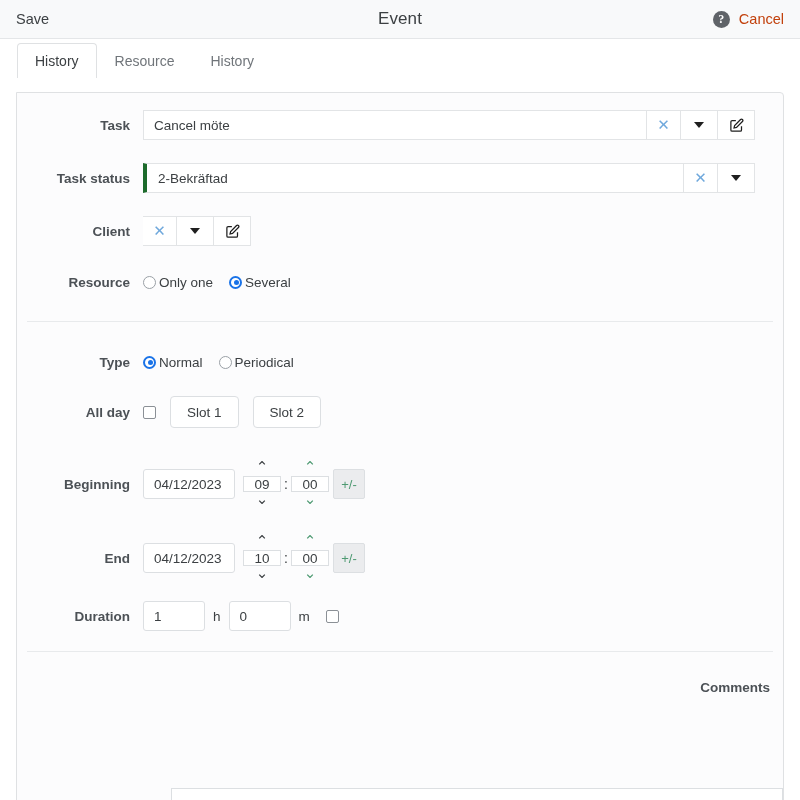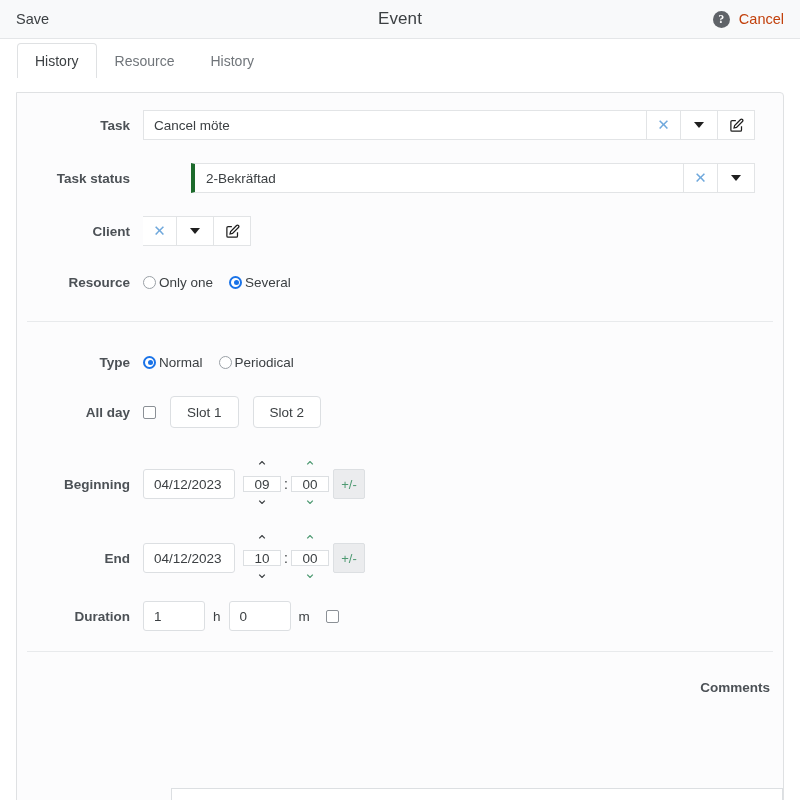--- a/index.html
+++ b/index.html
@@ -145,21 +145,21 @@
     border: 1px solid #e2e4e6;
     background: #ffffff;
     display: flex;
     align-items: center;
     padding: 0 10px;
     font-size: 13.5px;
     color: #3c4043;
     box-sizing: border-box;
     min-width: 0;
   }
-  .combo .inp.statusbar { border-left: 4px solid #1d6b2c; padding-left: 11px; margin-left: 48px; }
+  .combo .inp.statusbar { border-left: 4px solid #1d6b2c; padding-left: 11px; }
   .combo .clearbtn {
     width: 34px;
     border: 1px solid #e2e4e6;
     border-left: none;
     background: #ffffff;
     display: flex;
     align-items: center;
     justify-content: center;
     color: #6fa8dc;
     font-size: 15px;

